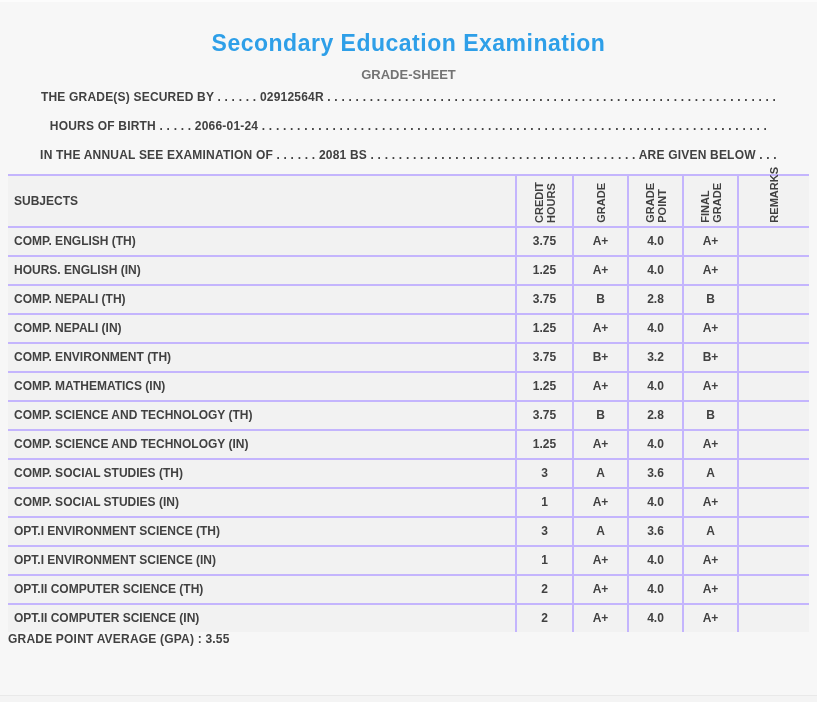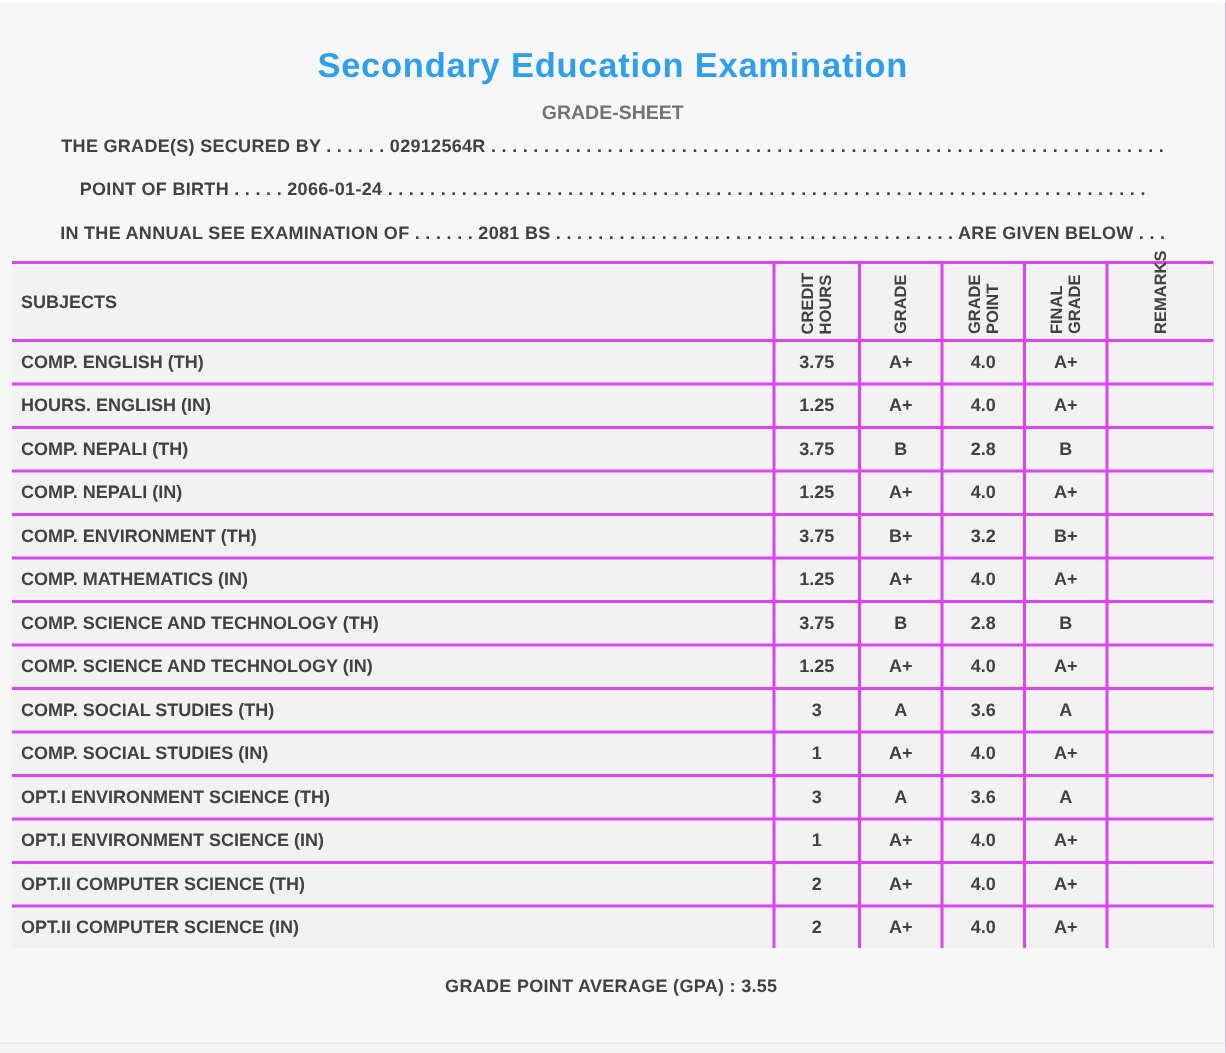--- a/index.html
+++ b/index.html
@@ -38,21 +38,21 @@
     font-size: 12px;
     font-weight: 700;
     white-space: nowrap;
     overflow: hidden;
     letter-spacing: 0.2px;
   }
   .info-line span { white-space: pre; }
 
   .grade-table {
     margin-top: 4px;
-    background: #d946ef;
+    background: #c4b5fd;
     padding: 2px 0 0 0;
   }
   .tr {
     display: grid;
     grid-template-columns: 1fr 55px 53px 53px 53px 70px;
     column-gap: 2px;
     margin-bottom: 2px;
   }
   .tr:last-child { margin-bottom: 0; }
   .td {
@@ -85,22 +85,21 @@
     transform: rotate(180deg);
     white-space: pre-line;
     font-size: 11px;
     font-weight: 700;
     line-height: 12px;
     padding-top: 3px; 
     text-align: left;
   }
 
   .gpa-line {
-    margin-top: 18px;
-    text-align: center;
+    text-align: left;
     font-size: 12px;
     font-weight: 700;
     padding-right: 2px;
     letter-spacing: 0.2px;
   }
 
   .bottom-strip {
     position: absolute;
     left: 0; right: 0; bottom: 0;
     height: 6px;
@@ -114,21 +113,21 @@
 <div class="content">
 
   <div class="page-title">Secondary Education Examination</div>
   <div class="page-subtitle">GRADE-SHEET</div>
 
   <div class="info-section">
     <div class="info-line">
       <span>THE GRADE(S) SECURED BY</span><span> . . . . . . </span><span>02912564R</span><span> . . . . . . . . . . . . . . . . . . . . . . . . . . . . . . . . . . . . . . . . . . . . . . . . . . . . . . . . . . . . . . . .</span><span></span>
     </div>
     <div class="info-line">
-      <span>POINT OF BIRTH</span><span> . . . . . </span><span>2066-01-24</span><span> . . . . . . . . . . . . . . . . . . . . . . . . . . . . . . . . . . . . . . . . . . . . . . . . . . . . . . . . . . . . . . . . . . . . . . . .</span><span></span>
+      <span>HOURS OF BIRTH</span><span> . . . . . </span><span>2066-01-24</span><span> . . . . . . . . . . . . . . . . . . . . . . . . . . . . . . . . . . . . . . . . . . . . . . . . . . . . . . . . . . . . . . . . . . . . . . . .</span><span></span>
     </div>
     <div class="info-line">
       <span>IN THE ANNUAL SEE EXAMINATION OF</span><span> . . . . . . </span><span>2081 BS</span><span> . . . . . . . . . . . . . . . . . . . . . . . . . . . . . . . . . . . . . . </span><span>ARE GIVEN BELOW . . .</span>
     </div>
   </div>
 
   <div class="grade-table">
 
     <div class="tr header-row">
       <div class="td subj subjects-head">SUBJECTS</div>

